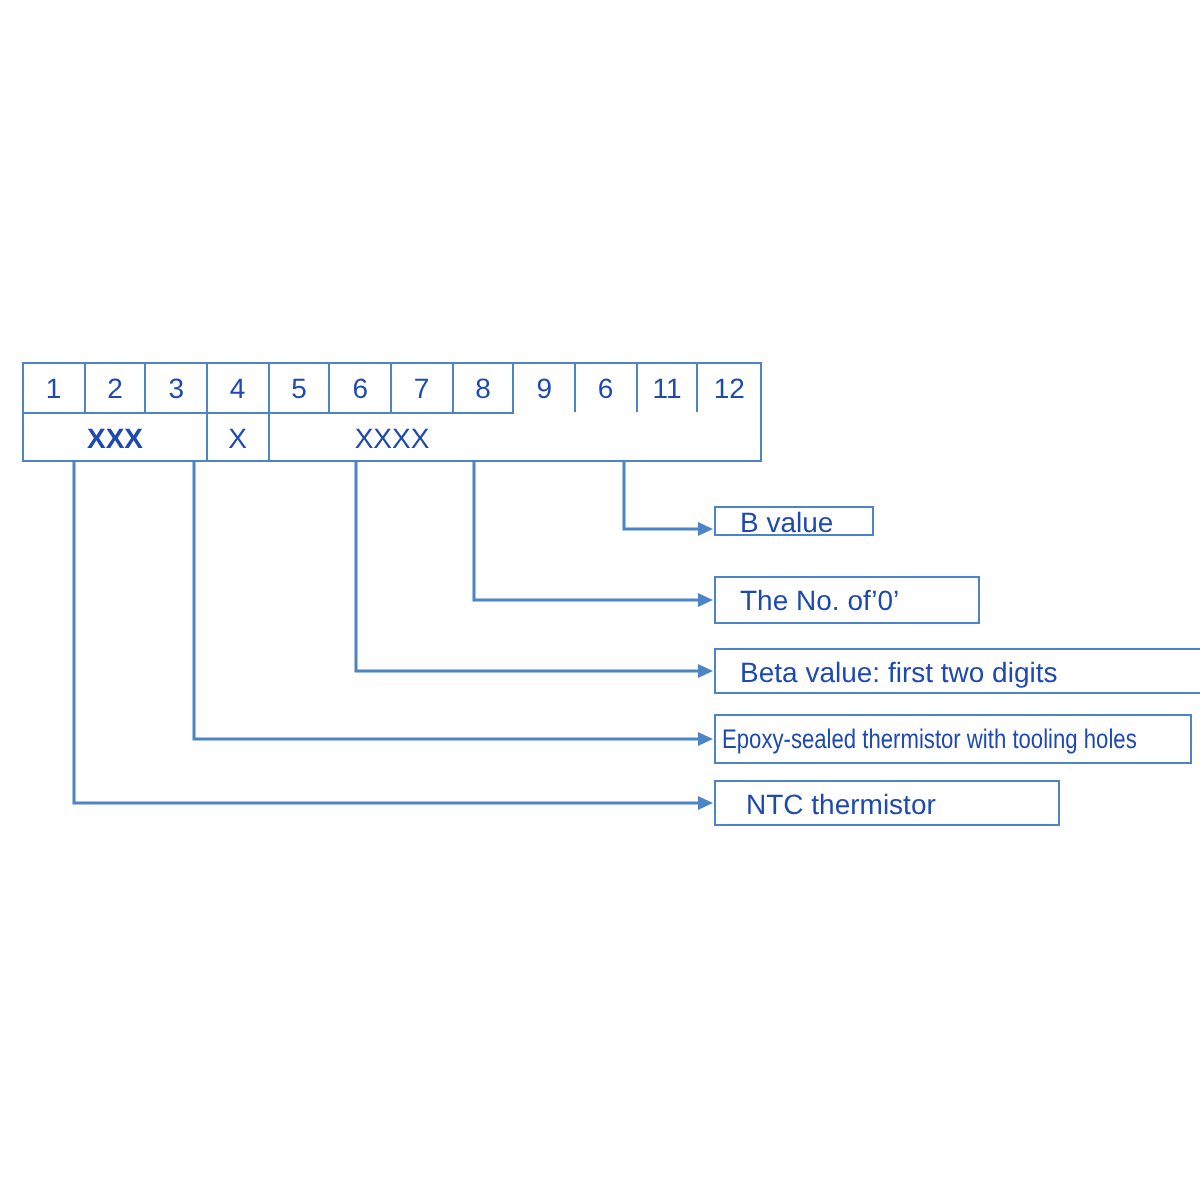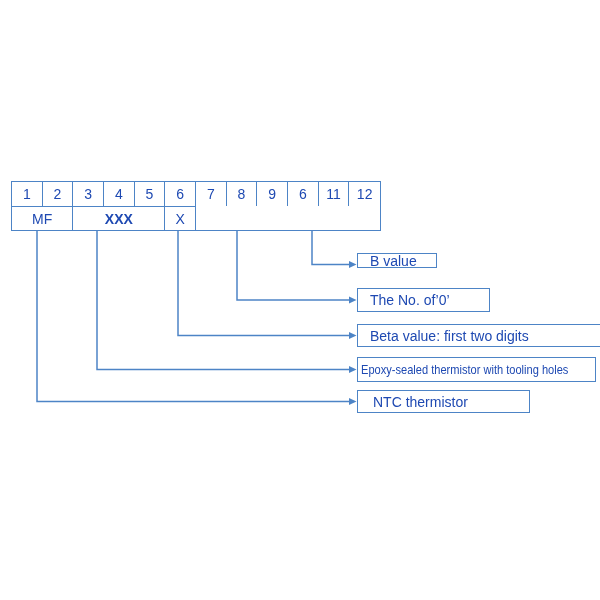--- a/index.html
+++ b/index.html
@@ -85,23 +85,23 @@
     <div class="cell">4</div>
     <div class="cell">5</div>
     <div class="cell">6</div>
     <div class="cell">7</div>
     <div class="cell">8</div>
     <div class="cell">9</div>
     <div class="cell">6</div>
     <div class="cell">11</div>
     <div class="cell last">12</div>
 
-    <div class="cell row2 span2">MF</div>
     <div class="cell row2 span3">XXX</div>
     <div class="cell row2">X</div>
+    <div class="cell row2 span4 last">XXXX</div>
   </div>
 
   <svg class="connectors" width="600" height="600" viewBox="0 0 600 600">
     <polyline points="312,231 312,264.5 349.5,264.5"></polyline>
     <polygon points="356.5,264.5 349,261 349,268"></polygon>
     <polyline points="237,231 237,300 349.5,300"></polyline>
     <polygon points="356.5,300 349,296.5 349,303.5"></polygon>
     <polyline points="178,231 178,335.5 349.5,335.5"></polyline>
     <polygon points="356.5,335.5 349,332 349,339"></polygon>
     <polyline points="97,231 97,369.5 349.5,369.5"></polyline>

